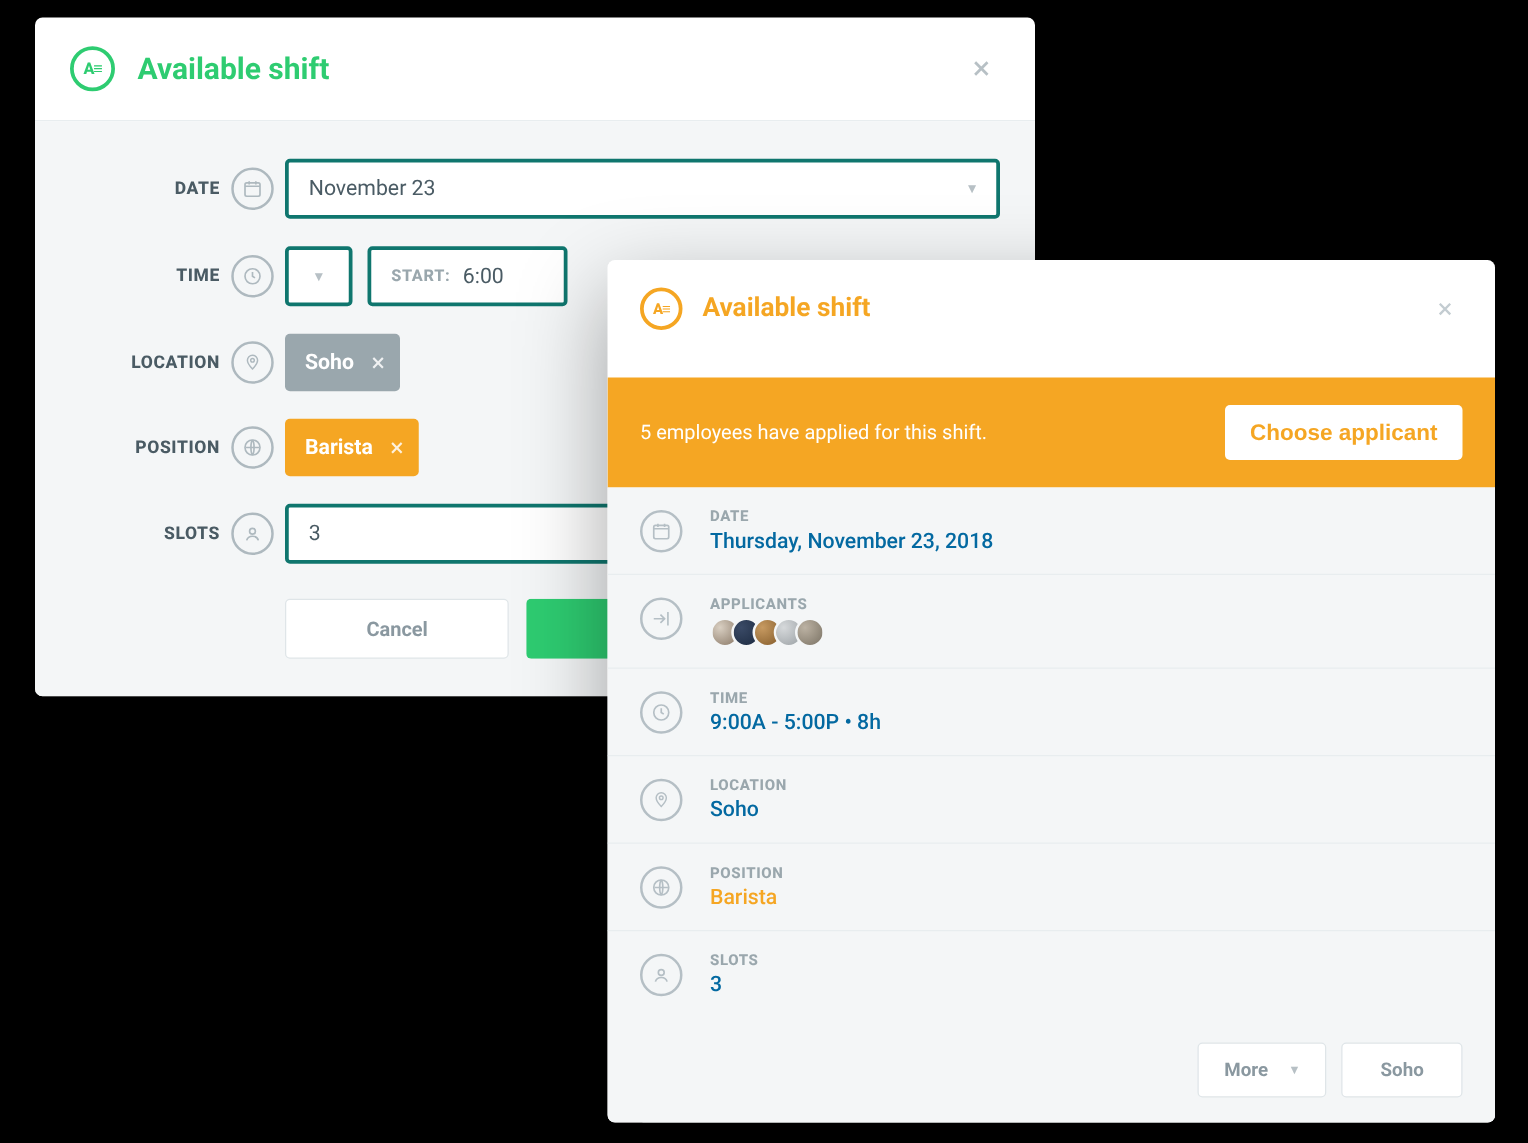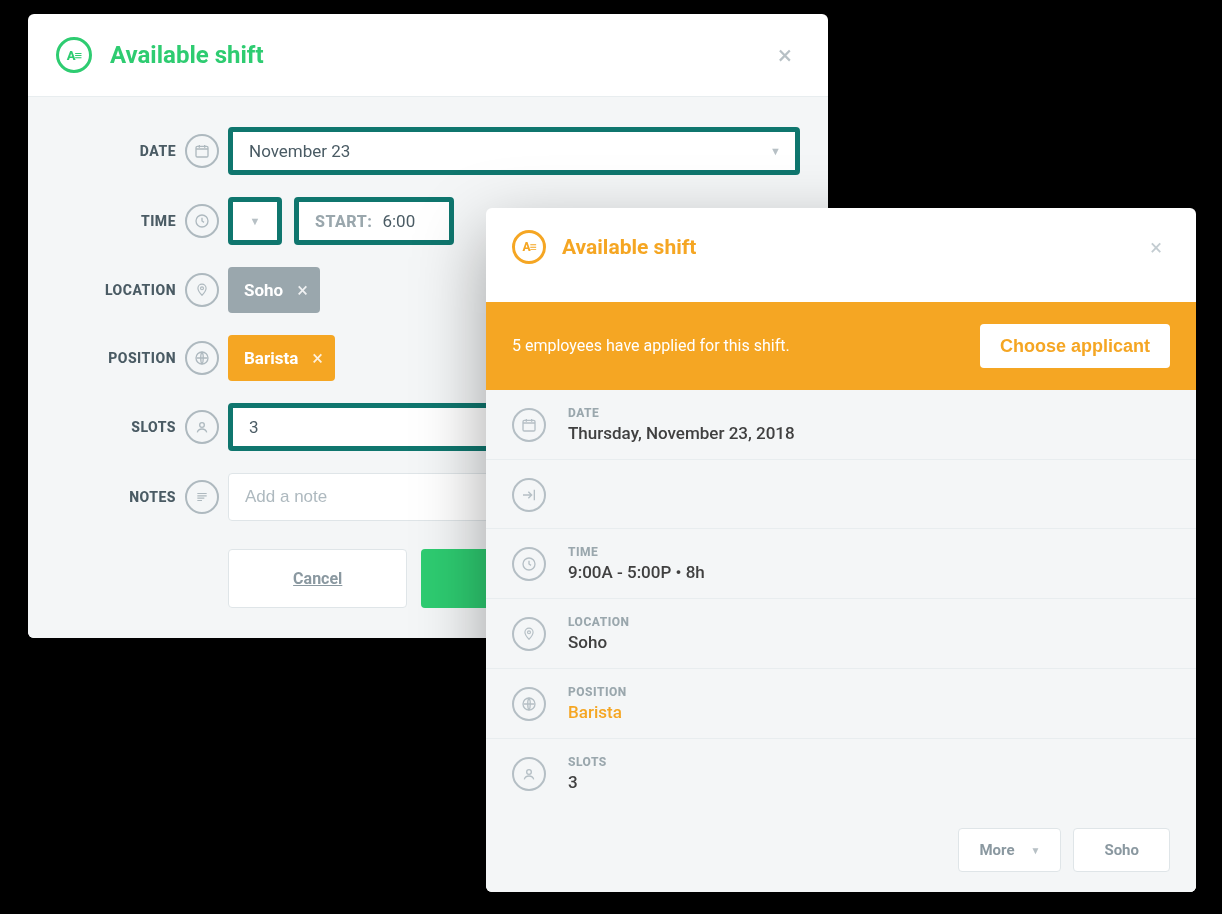--- a/index.html
+++ b/index.html
@@ -87,39 +87,39 @@
     color:#aeb9bf;
   }
   .m1-controls {
     flex: 1;
     display: flex;
     gap: 12px;
     align-items: center;
   }
   .input, .select {
     background: #fff;
-    border: 5px solid #0f766e;
+    border: 3px solid #0f766e;
     border-radius: 4px;
     height: 48px;
     padding: 16px 16px;
     font-size: 17px;
     color: #4a5b64;
     display: flex;
     align-items: center;
   }
   .select { position: relative; }
   .select .caret {
     position: absolute; right: 14px; top: 50%; transform: translateY(-50%);
     font-size: 11px; color: #b7c0c5;
   }
   .full { flex: 1; }
   .mini { width: 54px; justify-content: center; }
 
   .start-label {
-    font-size: 16px; font-weight: 800; color:#9aa7ad; letter-spacing: 0.5px; margin-right: 10px;
+    font-size: 13px; font-weight: 800; color:#9aa7ad; letter-spacing: 0.5px; margin-right: 10px;
   }
   .start-box { width: 160px; }
 
   .chip {
     height: 46px;
     border-radius: 4px;
     display: inline-flex;
     align-items: center;
     padding: 0 12px 0 16px;
     font-size: 17px;
@@ -143,31 +143,30 @@
   }
   .m1-input-text::placeholder { color: #aeb9bf; }
 
   .m1-footer {
     display: flex;
     gap: 14px;
     margin-top: 28px;
     padding-left: 172px;
   }
   .btn {
-    height: 59px;
+    height: 48px;
     border-radius: 4px;
     display: inline-flex;
     align-items: center;
     justify-content: center;
     font-size: 16px;
     font-weight: 700;
     padding: 0 28px;
     cursor: pointer;
     border: 1px solid transparent;
-    text-decoration: underline;
   }
   .btn-cancel {
     background: #fff;
     border-color: #dfe5e8;
     color: #8a98a0;
     width: 180px;
   }
   .btn-green {
     background: #2ecc71;
     color: #fff;
@@ -245,21 +244,21 @@
   .m2-item-body { flex:1; }
   .m2-item-label {
     font-size: 12px;
     font-weight: 800;
     color: #9aa7ad;
     letter-spacing: 0.5px;
     margin-bottom: 3px;
   }
   .m2-item-value {
     font-size: 17px;
-    color: #404040;
+    color: #0369a1;
     font-weight: 500;
   }
   .m2-item-value.orange { color:#f5a623; }
 
   .avatar-row { display:flex; margin-top:4px; }
   .avatar {
     width: 24px; height: 24px; border-radius: 50%;
     border: 2px solid #f4f6f7;
     margin-left: -7px;
     background-size: cover;
@@ -410,33 +409,20 @@
             </svg>
         </div>
       </div>
       <div class="m1-controls">
         <div class="input full">
           <span>3</span>
         </div>
       </div>
     </div>
 
-    <div class="m1-row">
-      <div class="m1-label">NOTES</div>
-      <div class="m1-icon-col">
-        <div class="field-icon">
-          <svg width="16" height="14" viewBox="0 0 24 24" fill="none" stroke="currentColor" stroke-width="2">
-              <path d="M4 6h16M4 10h16M4 14h12M4 18h8"></path>
-            </svg>
-        </div>
-      </div>
-      <div class="m1-controls">
-        <input class="m1-input-text" placeholder="Add a note" style="">
-      </div>
-    </div>
 
     <div class="m1-footer">
       <div class="btn btn-cancel">Cancel</div>
       <div class="btn btn-green"></div>
     </div>
   </div>
 </div>
 
 <div class="modal2">
   <div class="m2-header">
@@ -469,20 +455,30 @@
       </div>
     </div>
 
     <div class="m2-item">
       <div class="m2-item-icon">
         <svg width="16" height="16" viewBox="0 0 24 24" fill="none" stroke="currentColor" stroke-width="2">
             <path d="M3 12h12M11 7l5 5-5 5"></path>
             <path d="M20 4v16"></path>
           </svg>
       </div>
+      <div class="m2-item-body">
+        <div class="m2-item-label">APPLICANTS</div>
+        <div class="avatar-row">
+          <div class="avatar av1"></div>
+          <div class="avatar av2"></div>
+          <div class="avatar av3"></div>
+          <div class="avatar av4"></div>
+          <div class="avatar av5"></div>
+        </div>
+      </div>
     </div>
 
     <div class="m2-item">
       <div class="m2-item-icon">
         <svg width="16" height="16" viewBox="0 0 24 24" fill="none" stroke="currentColor" stroke-width="2">
             <circle cx="12" cy="12" r="9"></circle>
             <path d="M12 7v5l3 2"></path>
           </svg>
       </div>
       <div class="m2-item-body">

